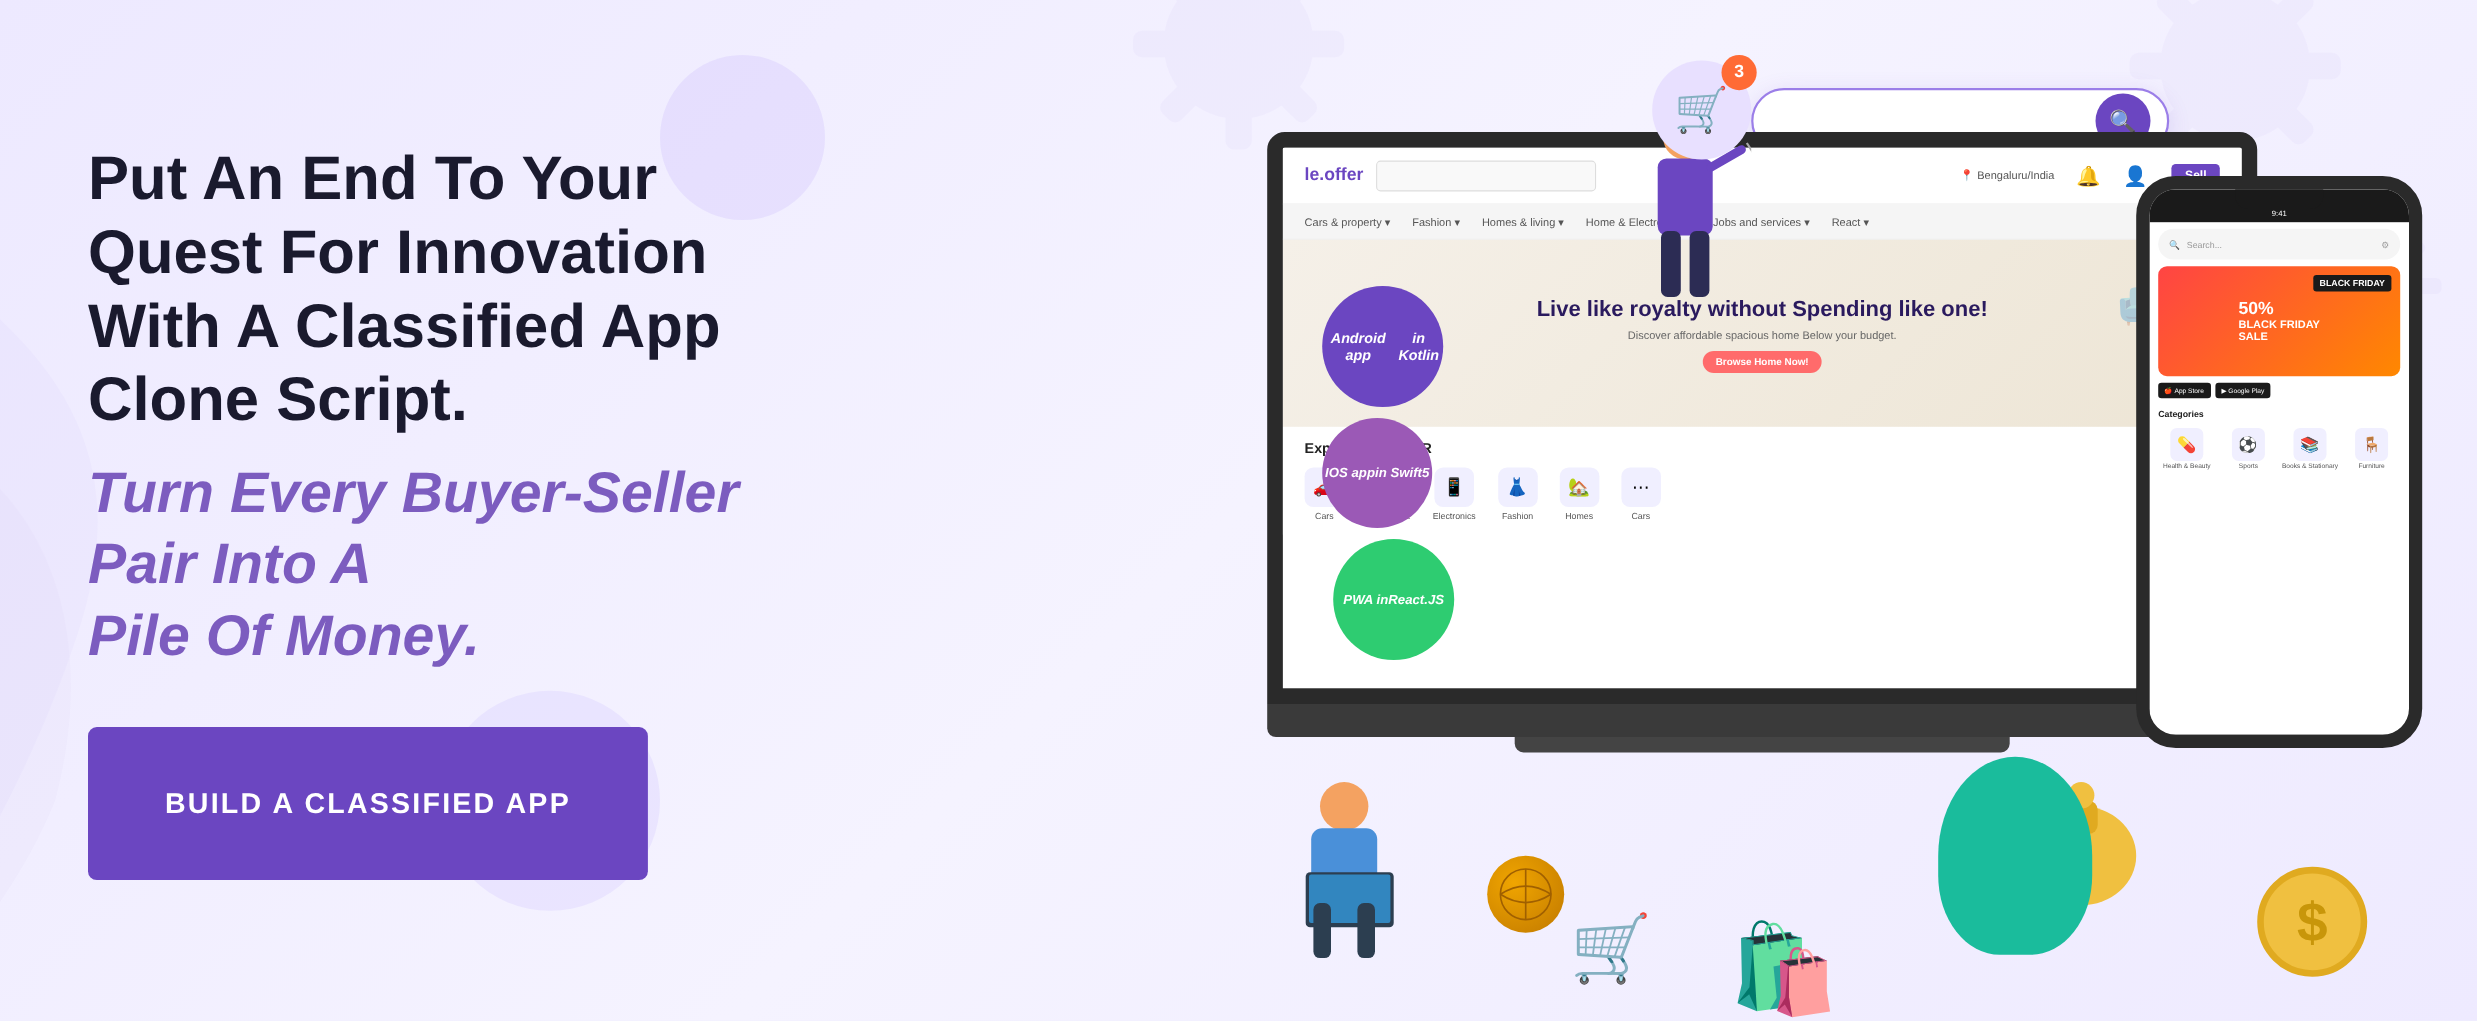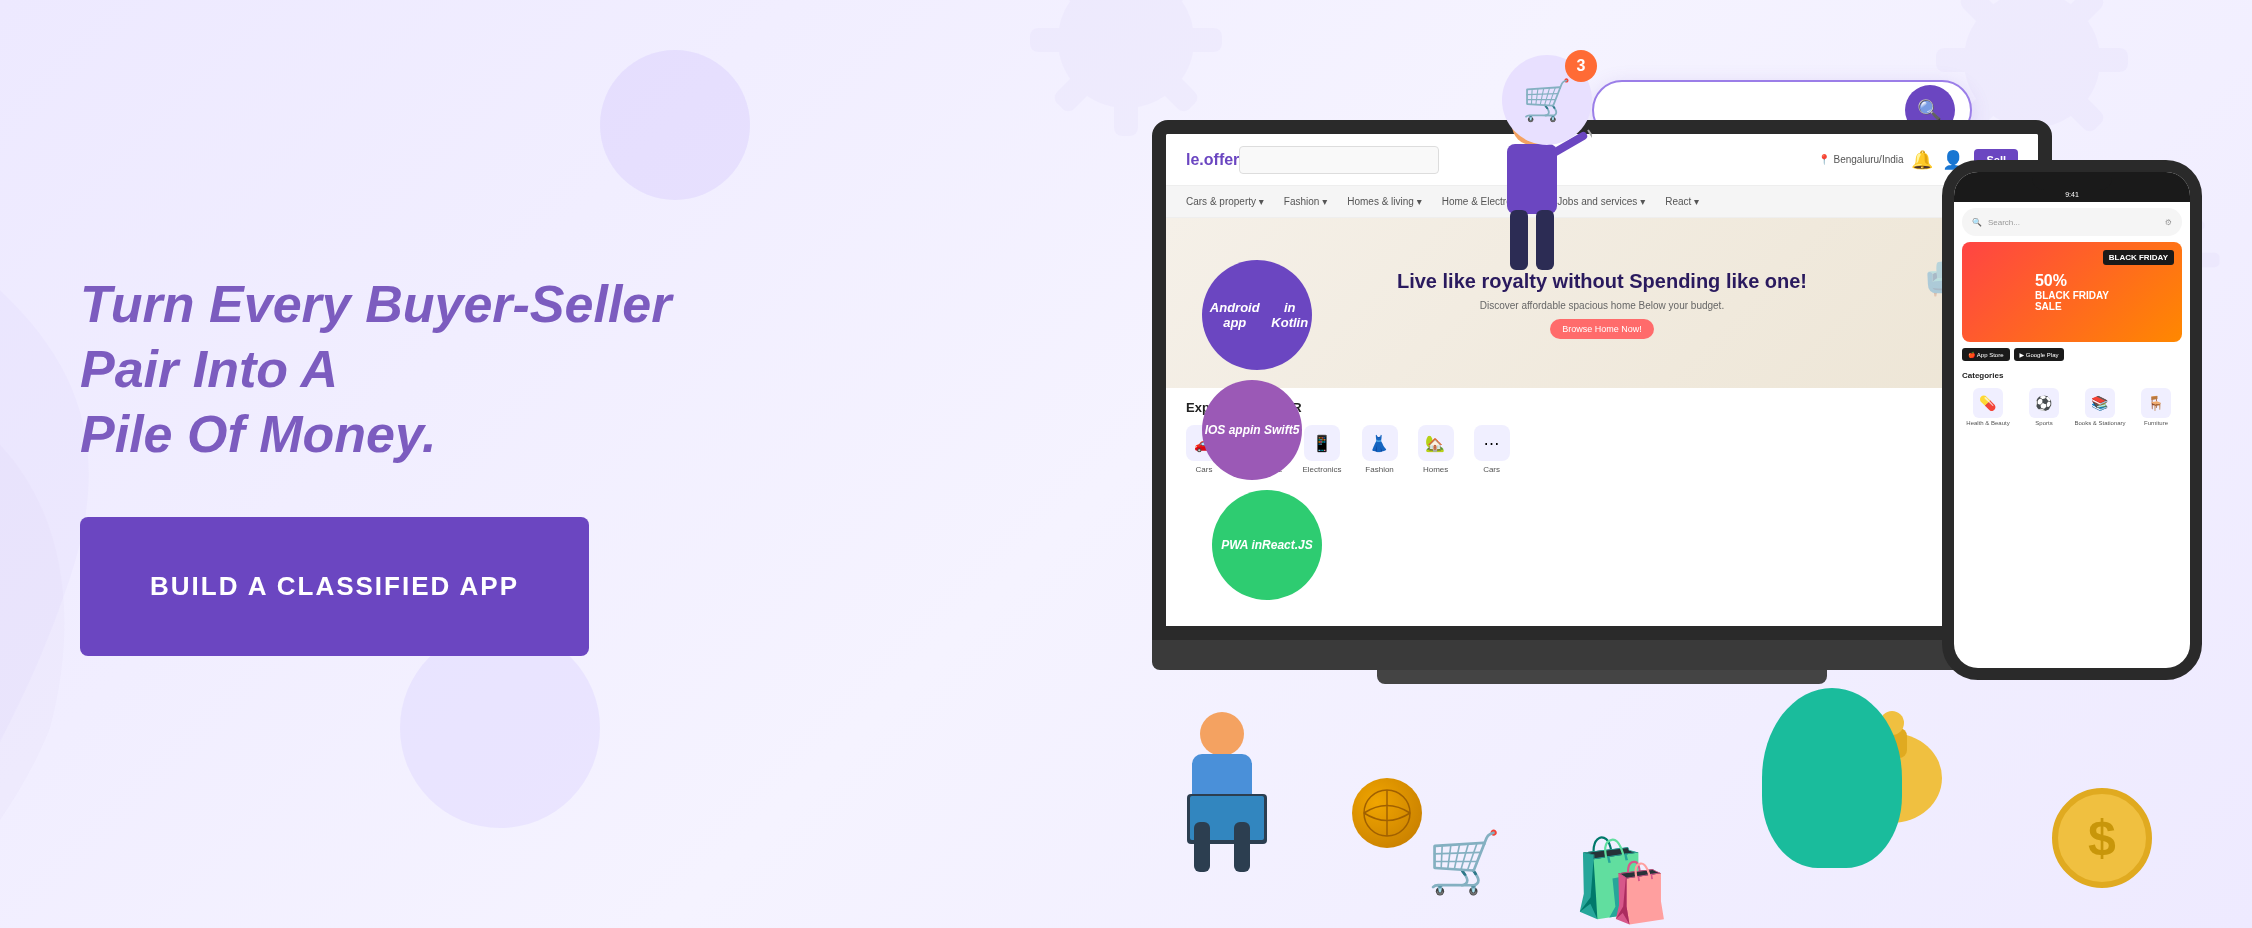--- a/index.html
+++ b/index.html
@@ -220,20 +220,21 @@
       overflow: hidden;
     }
 
     .site-nav {
       background: white;
       height: 52px;
       display: flex;
       align-items: center;
       padding: 0 20px;
       border-bottom: 1px solid #eee;
+      gap: 12px;
     }
 
     .site-logo {
       font-size: 16px;
       font-weight: 800;
       color: #6b46c1;
     }
 
     .site-search {
       flex: 1;
@@ -289,21 +290,21 @@
     .banner-text p {
       font-size: 10px;
       color: #666;
       margin-top: 6px;
     }
 
     .browse-btn {
       background: #ff6b6b;
       color: white;
       font-size: 9px;
-      font-weight: normal;
+      font-weight: bold;
       padding: 5px 12px;
       border-radius: 20px;
       margin-top: 8px;
       display: inline-block;
     }
 
     .site-explore {
       padding: 12px 20px;
       background: white;
     }
@@ -667,20 +668,24 @@
       <rect class="gear-shape" x="70" y="14" width="12" height="20" rx="4" transform="rotate(45 76 24)"></rect>
     </g>
   </svg>
 
   <svg class="blob-left" viewBox="0 0 400 700" xmlns="http://www.w3.org/2000/svg">
     <path fill="#9b7ee8" d="M-50 0 C100 100 150 200 100 350 C50 500 -20 600 -80 700 L-200 700 L-200 0 Z" opacity="0.3"></path>
     <path fill="#7c5cbf" d="M-80 150 C80 200 120 350 80 500 C40 600 -40 680 -100 750 L-200 750 L-200 100 Z" opacity="0.2"></path>
   </svg>
 
   <div class="left-content">
+    <h1 class="headline-black">
+      <span>Put An End To Your Quest For Innovation</span><br>
+      <span>With A Classified App Clone Script.</span>
+    </h1>
     <p class="headline-purple">
       <span>Turn Every Buyer-Seller Pair Into A</span><br>
       <span>Pile Of Money.</span>
     </p>
     <button class="cta-button">BUILD A CLASSIFIED APP</button>
   </div>
 
   <div class="right-content">
 
     <div class="cart-icon-deco">

